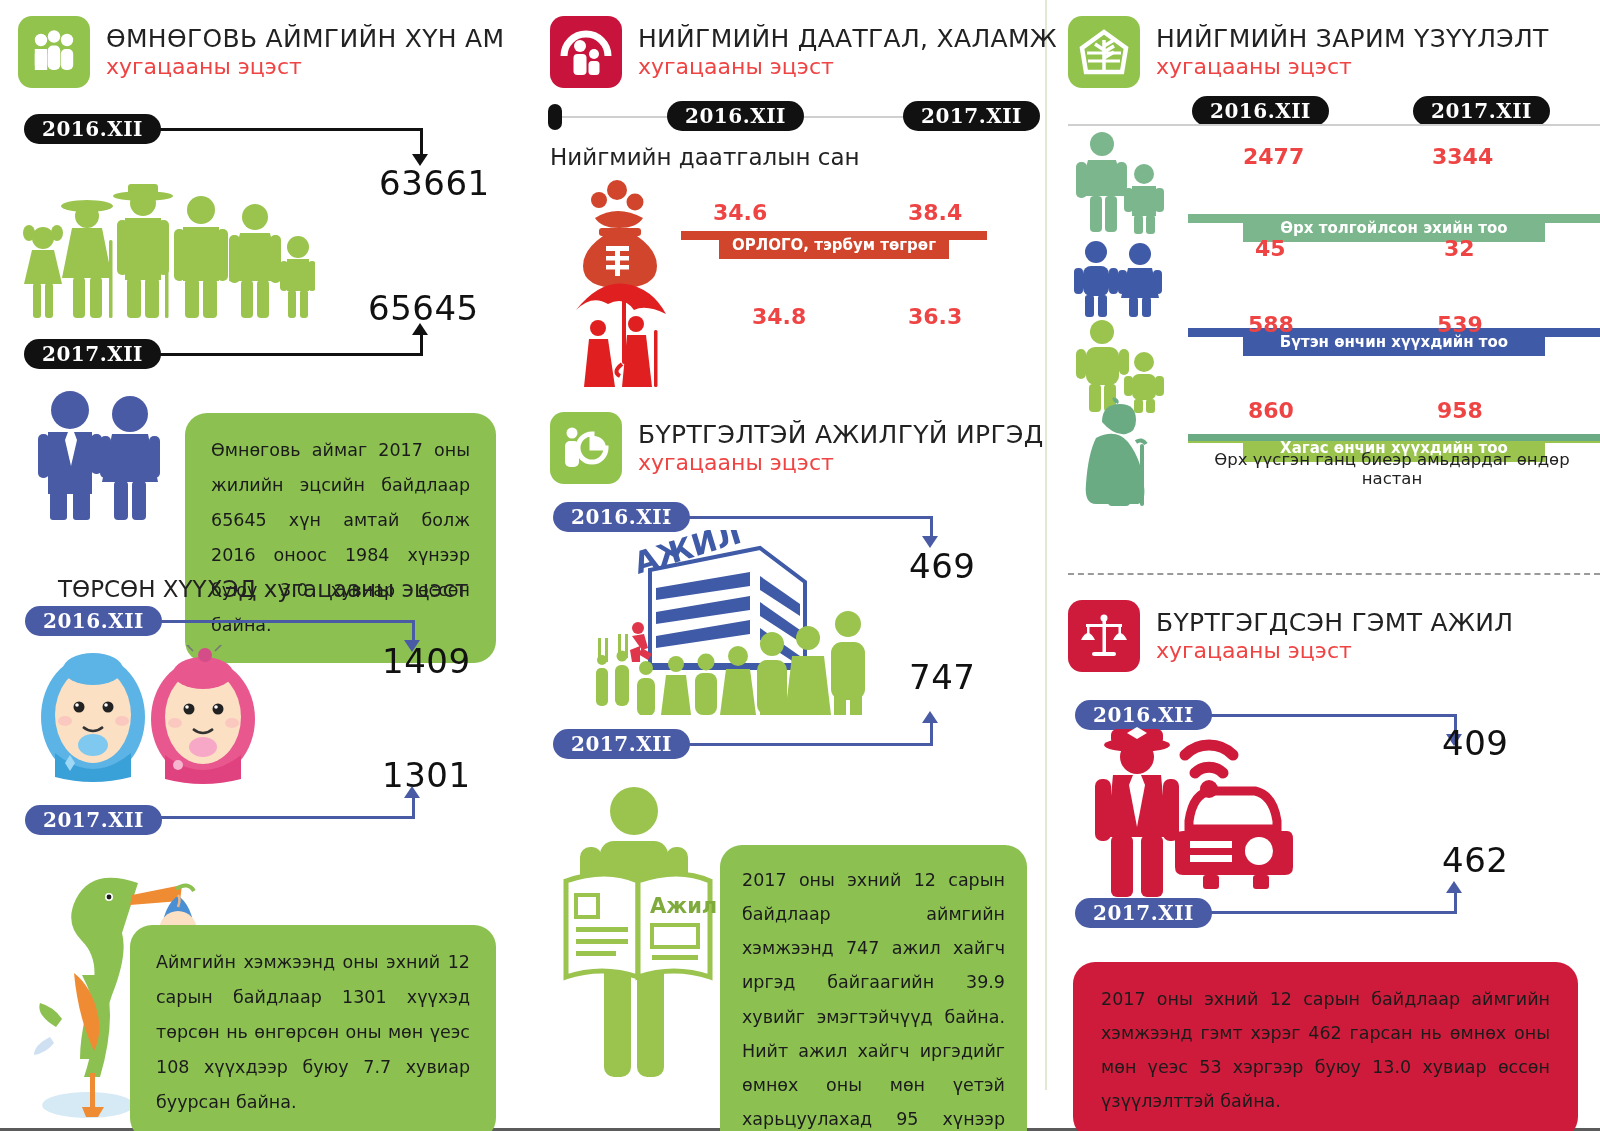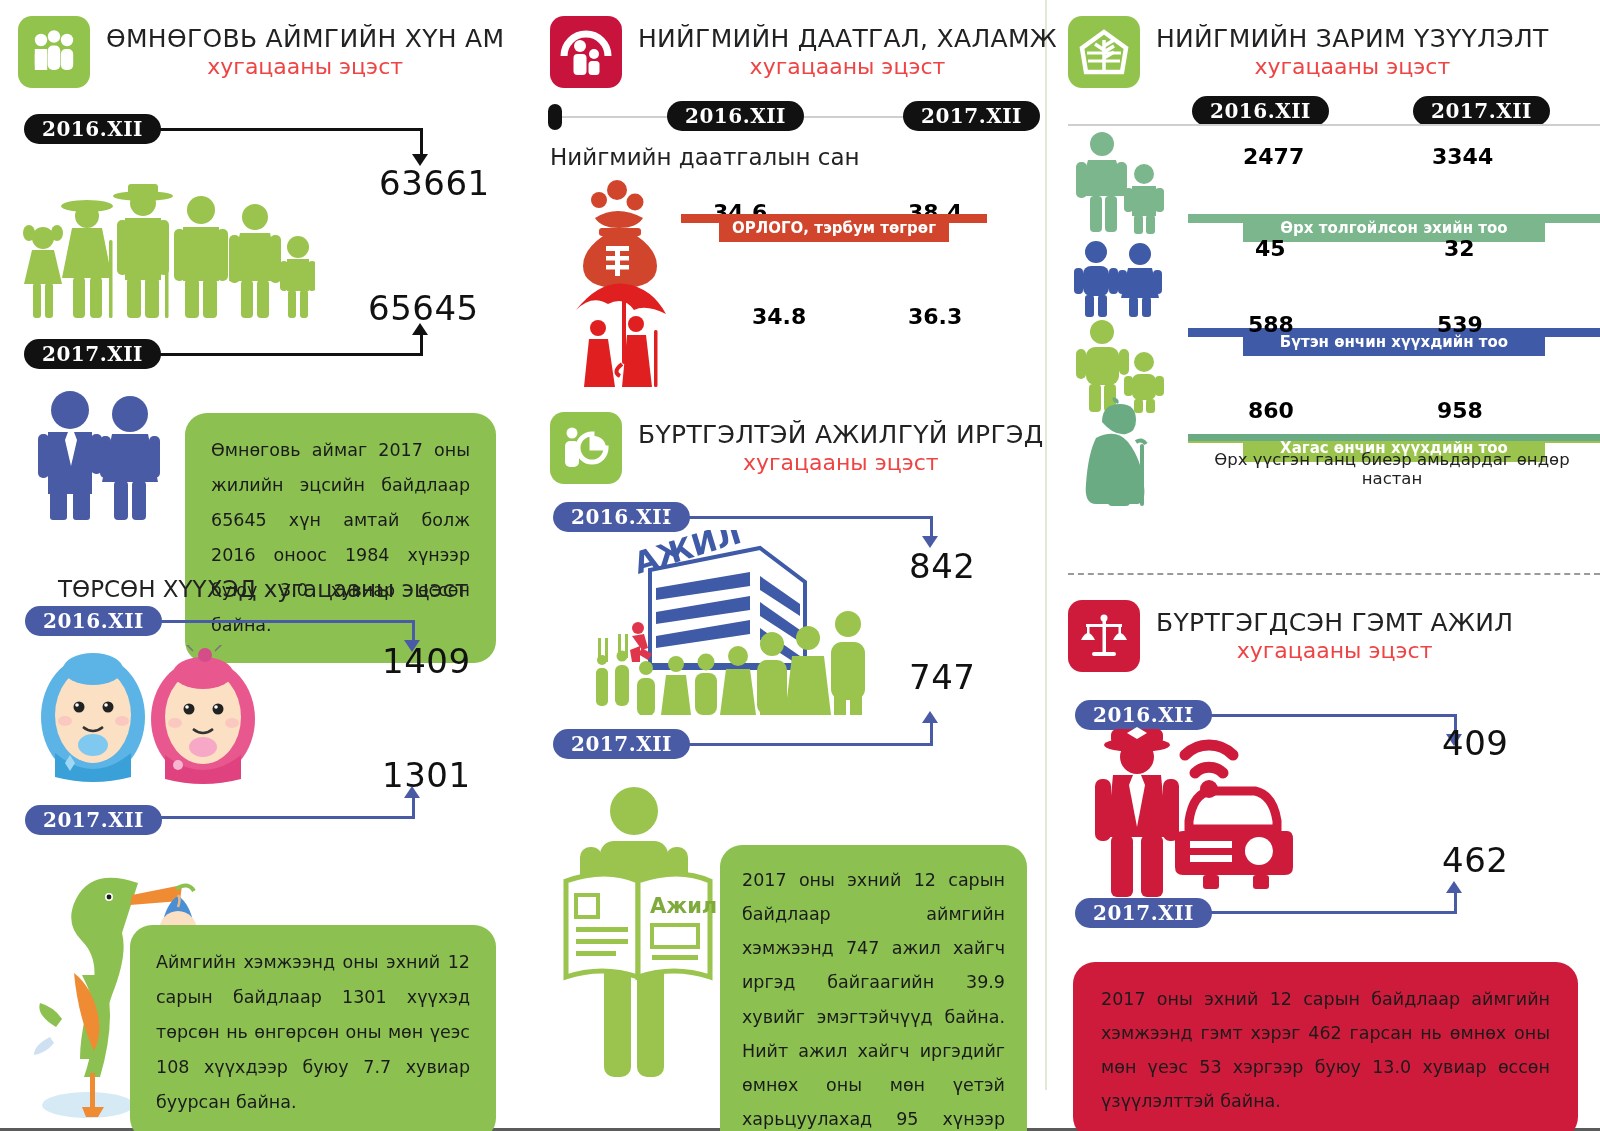--- a/index.html
+++ b/index.html
@@ -19,38 +19,38 @@
 
   
   .abs { position:absolute; }
 
   
   .sec-head { display:flex; align-items:center; gap:16px; }
   .sec-icon { width:72px; height:72px; border-radius:14px; display:flex; align-items:center; justify-content:center; flex:0 0 auto;}
   .sec-icon.green { background:#92c34d; }
   .sec-icon.red { background:#c8143c; }
   .sec-icon.crimson { background:#cf1b3b; }
-  .sec-titles { line-height:1.15;text-align:center; }
+  .sec-titles { line-height:1.15; }
   .sec-t1 { font-size:25px; letter-spacing:.3px; color:#222; white-space:nowrap; }
   .sec-t2 { font-size:22px; color:#ef4444; }
 
   
   .pill {
     display:inline-flex; align-items:center; justify-content:center;
     color:#fff; font-weight:bold; font-size:20px;
     font-family:"DejaVu Serif","Liberation Serif",serif;
     border-radius:14px; height:30px; padding:0 18px;
     letter-spacing:.5px;
   }
   .pill.black { background:#111; border-radius:16px; }
   .pill.blue  { background:#4a5ba6; border-radius:16px; }
 
   
   .bignum { font-size:34px; font-weight:normal; color:#111; letter-spacing:.5px; }
-  .midnum { font-size:22px; font-weight:bold; color:#000000; }
+  .midnum { font-size:22px; font-weight:bold; color:#ef4444; }
 
   
   .conn { position:absolute; }
   .conn .h { position:absolute; height:3px; }
   .conn .v { position:absolute; width:3px; }
   .arrow-d, .arrow-u { position:absolute; width:0; height:0; border-left:8px solid transparent; border-right:8px solid transparent; }
 
   
   .callout { border-radius:22px; padding:20px 26px; font-size:17.5px; line-height:2.0; text-align:justify; }
   .callout.green { background:#8cc152; color:#1b1b1b; }
@@ -326,21 +326,21 @@
       <g fill="#fff">
         <rect x="42" y="68" width="5" height="30"></rect>
         <rect x="33" y="68" width="23" height="5"></rect>
         <rect x="33" y="78" width="23" height="4.5"></rect>
         <rect x="33" y="87" width="23" height="4.5"></rect>
       </g>
     </svg>
   </div>
   <div class="abs midnum" style="left:713px; top:200px;">34.6</div>
   <div class="abs midnum" style="left:908px; top:200px;">38.4</div>
-  <div class="abs ibar" style="left:681px; top:214px; width:306px; height:30px;">
+  <div class="abs ibar" style="left:681px; top:231px; width:306px; height:30px;">
     <div class="rail" style="background:#d0452b;"></div>
     <div class="band" style="left:38px; right:38px; background:#d0452b;">ОРЛОГО, тэрбум төгрөг</div>
   </div>
 
   <div class="abs" style="left:570px; top:282px;">
     <svg width="100" height="105" viewBox="0 0 100 105">
       <g fill="#e02020">
         <path d="M6 28 q24 -30 50 -26 q26 4 40 30 q-20 -10 -32 -4 q-10 -14 -26 -6 q-16 -10 -32 6z"></path>
         <rect x="52" y="8" width="4" height="74" rx="2"></rect>
         <path d="M52 82 q-10 8 -2 12" stroke="#e02020" stroke-width="4" fill="none"></path>
@@ -371,21 +371,21 @@
   </div>
 
   <div class="abs" style="left:553px; top:502px;">
     <span class="pill blue">2016.XII</span>
   </div>
   <div class="conn" style="left:665px; top:516px; width:290px; height:40px;">
     <div class="h" style="left:0; top:0; width:268px; background:#4a5ba6;"></div>
     <div class="v" style="left:265px; top:0; height:22px; background:#4a5ba6;"></div>
     <div class="arrow-d" style="left:257px; top:20px; border-top:12px solid #4a5ba6;"></div>
   </div>
-  <div class="abs bignum" style="left:909px; top:546px;">842</div>
+  <div class="abs bignum" style="left:909px; top:546px;">469</div>
 
   <div class="abs" style="left:580px; top:530px;">
     <svg width="300" height="185" viewBox="0 0 300 185">
 
       <g>
         <path d="M70 40 L180 18 L225 52 L225 138 L70 138 Z" fill="#fff" stroke="#3f5aa6" stroke-width="4"></path>
         <path d="M76 52 L170 36 L170 130 L76 130 Z" fill="#fff"></path>
         <g fill="#3f5aa6">
           <path d="M76 58 L170 42 L170 56 L76 70z"></path>
           <path d="M76 82 L170 66 L170 80 L76 94z"></path>

